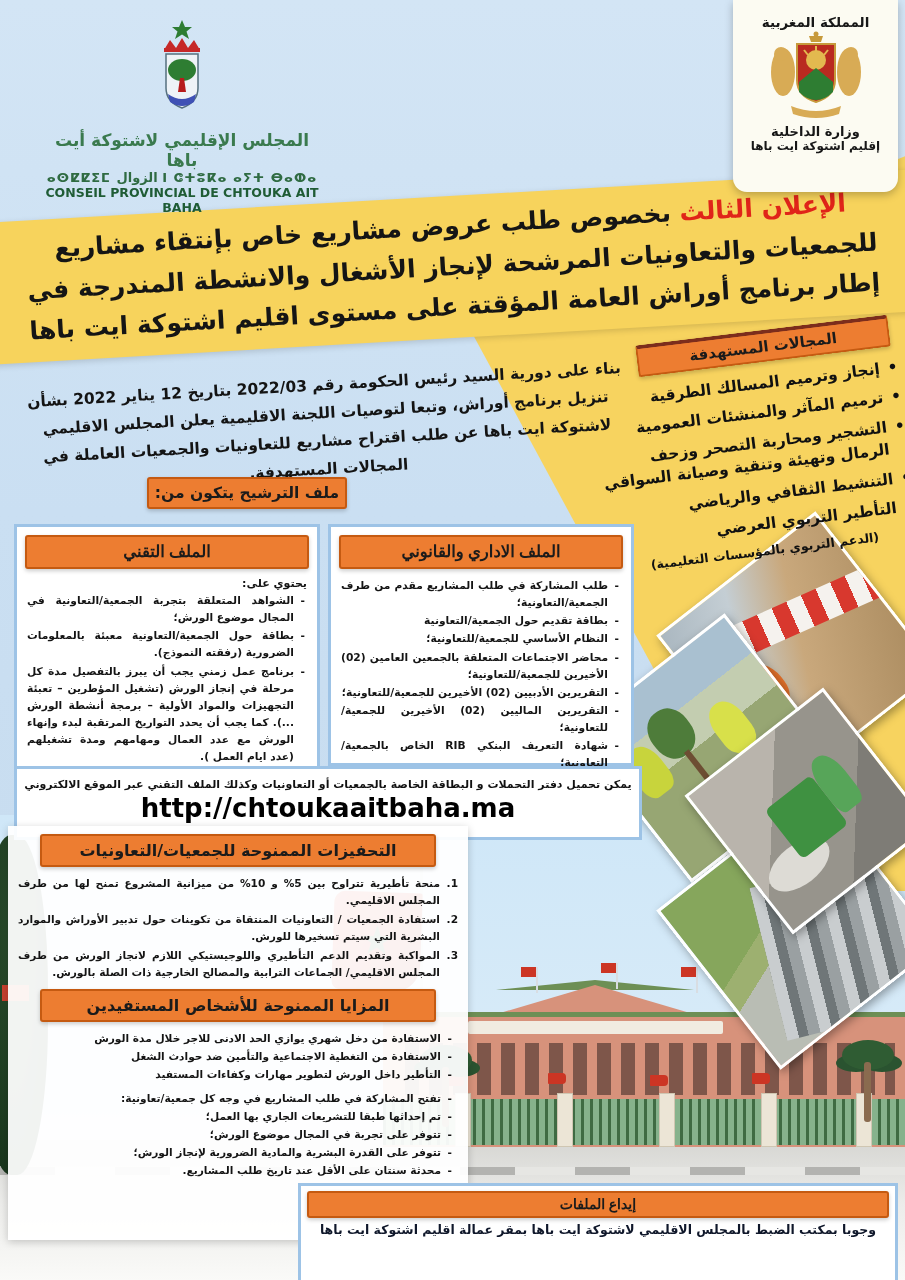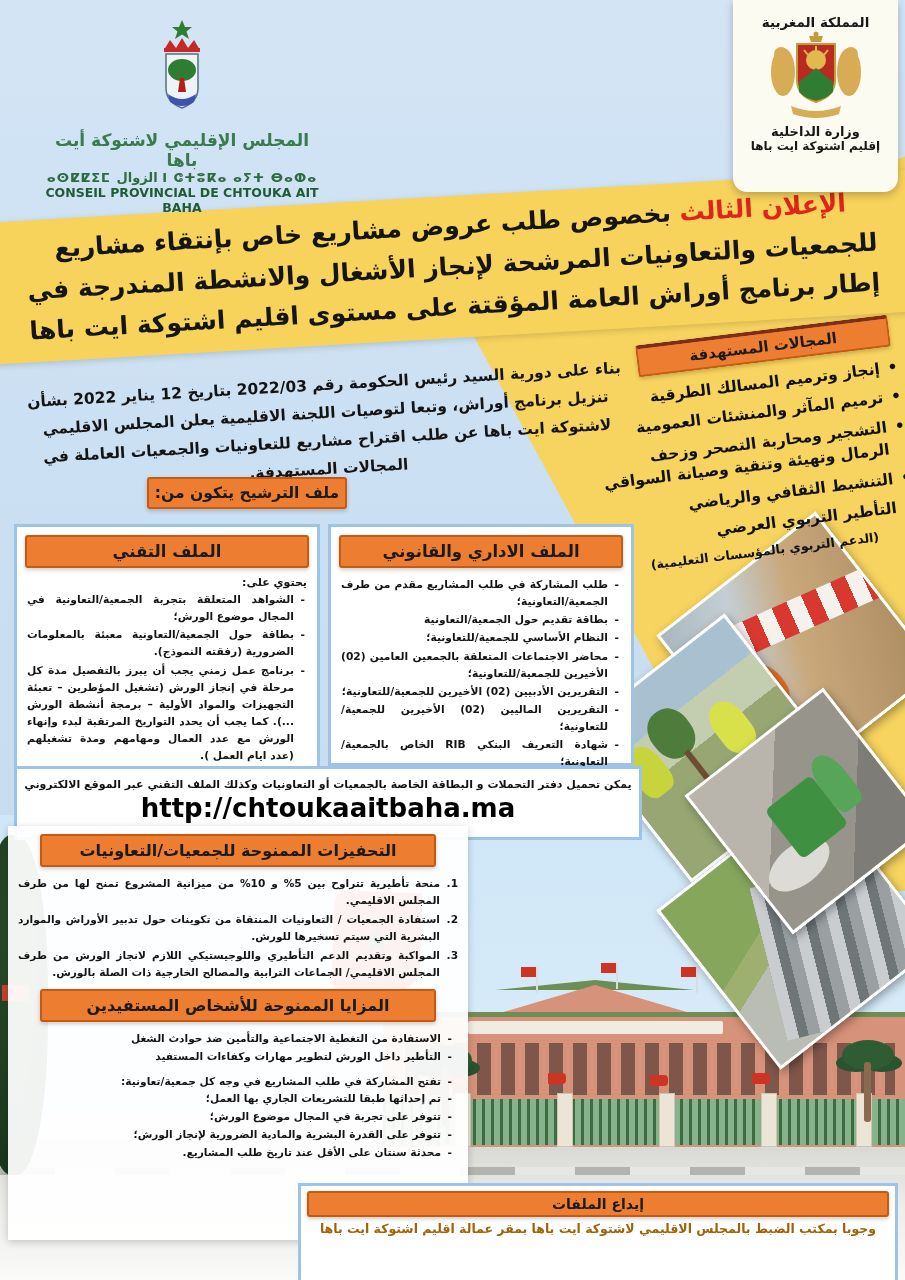--- a/index.html
+++ b/index.html
@@ -89,21 +89,21 @@
   .targets{position:absolute;left:596px;top:332px;width:312px;transform:rotate(-7deg);z-index:4;}
   .targets .head{width:250px;margin-right:6px;margin-left:auto;font-size:15px;padding:4px 0;border-top:4px solid #7c2d1c;}
   .targets ul{list-style:none;margin:10px 0 0;padding:0;}
   .targets li{position:relative;padding-right:20px;font-size:15.5px;font-weight:bold;color:#111;line-height:1.45;margin-bottom:7px;}
   .targets li::before{content:"•";position:absolute;right:2px;top:0;}
   .targets .note{font-size:12.5px;font-weight:bold;text-align:center;color:#111;}
   
   .box{position:absolute;background:#fff;border:3px solid #9dc3e6;box-sizing:border-box;z-index:5;}
   .tech-box{left:14px;top:524px;width:306px;height:250px;}
   .admin-box{left:328px;top:524px;width:306px;height:242px;}
-  .box .head{margin:8px 8px 6px;font-size:16.5px;padding:5px 0;}
+  .box .head{margin:8px 8px 6px;font-size:16.5px;padding:5px 0;font-family:Liberation Serif, serif;}
   .box .bd{padding:2px 10px 6px;}
   .intro-line{font-size:11px;font-weight:bold;text-align:right;padding-left:4px;color:#141414;margin-bottom:2px;}
   .dash-list{list-style:none;margin:0;padding:0;}
   .dash-list li{position:relative;padding-right:13px;font-size:10.7px;font-weight:bold;color:#141414;
         line-height:1.6;text-align:justify;margin-bottom:1px;}
   .dash-list li::before{content:"-";position:absolute;right:2px;top:0;}
   
   .web-box{left:14px;top:766px;width:628px;height:74px;text-align:center;}
   .web-box .t{font-size:11px;font-weight:bold;color:#111;margin-top:9px;}
   .web-box .u{font-size:26px;font-weight:bold;color:#000;direction:ltr;margin-top:2px;}
@@ -113,21 +113,21 @@
   .panel .head{font-size:16px;padding:5px 6px;margin:2px 24px 8px;}
   .num-list{list-style:none;margin:0 2px 8px;padding:0;}
   .num-list li{position:relative;padding-right:18px;font-size:10.6px;font-weight:bold;color:#141414;line-height:1.6;text-align:justify;margin-bottom:2px;}
   .num-list .n{position:absolute;right:0;top:0;}
   .panel .dash-list{margin:0 6px 8px;}
   .panel .dash-list li{font-size:10.6px;text-align:right;}
   
   .deposit{left:298px;top:1183px;width:600px;height:100px;z-index:6;text-align:center;}
   .deposit .head{margin:5px 6px 4px;font-size:14px;padding:3px 0;}
   .deposit .red{color:#e8281e;font-size:16.5px;font-weight:bold;}
-  .deposit .blk{color:#a16207;font-size:12.5px;font-weight:bold;margin-top:2px;}
+  .deposit .blk{color:#0f172a;font-size:12.5px;font-weight:bold;margin-top:2px;}
   .rtl{direction:rtl;}
 </style>
 </head>
 <body>
 
 <div class="page">
 
   <div class="yellow-wedge"></div>
 
   <div class="scene">
@@ -283,20 +283,21 @@
 
   <div class="panel rtl">
     <div class="orange-head head">التحفيزات الممنوحة للجمعيات/التعاونيات</div>
     <ol class="num-list">
       <li><span class="n">1.</span><span>منحة تأطيرية تتراوح بين 5% و 10% من ميزانية المشروع تمنح لها من طرف المجلس الاقليمي.</span></li>
       <li><span class="n">2.</span><span>استفادة الجمعيات / التعاونيات المنتقاة من تكوينات حول تدبير الأوراش والموارد البشرية التي سيتم تسخيرها للورش.</span></li>
       <li><span class="n">3.</span><span>المواكبة وتقديم الدعم التأطيري واللوجيستيكي اللازم لانجاز الورش من طرف المجلس الاقليمي/ الجماعات الترابية والمصالح الخارجية ذات الصلة بالورش.</span></li>
     </ol>
     <div class="orange-head head">المزايا الممنوحة للأشخاص المستفيدين</div>
     <ul class="dash-list">
+      <li>الاستفادة من دخل شهري يوازي الحد الادنى للاجر خلال مدة الورش</li>
       <li>الاستفادة من التغطية الاجتماعية والتأمين ضد حوادث الشغل</li>
       <li>التأطير داخل الورش لتطوير مهارات وكفاءات المستفيد</li>
     </ul>
     <ul class="dash-list">
       <li>تفتح المشاركة في طلب المشاريع في وجه كل جمعية/تعاونية:</li>
       <li>تم إحداثها طبقا للتشريعات الجاري بها العمل؛</li>
       <li>تتوفر على تجربة في المجال موضوع الورش؛</li>
       <li>تتوفر على القدرة البشرية والمادية الضرورية لإنجاز الورش؛</li>
       <li>محدثة سنتان على الأقل عند تاريخ طلب المشاريع.</li>
     </ul>

